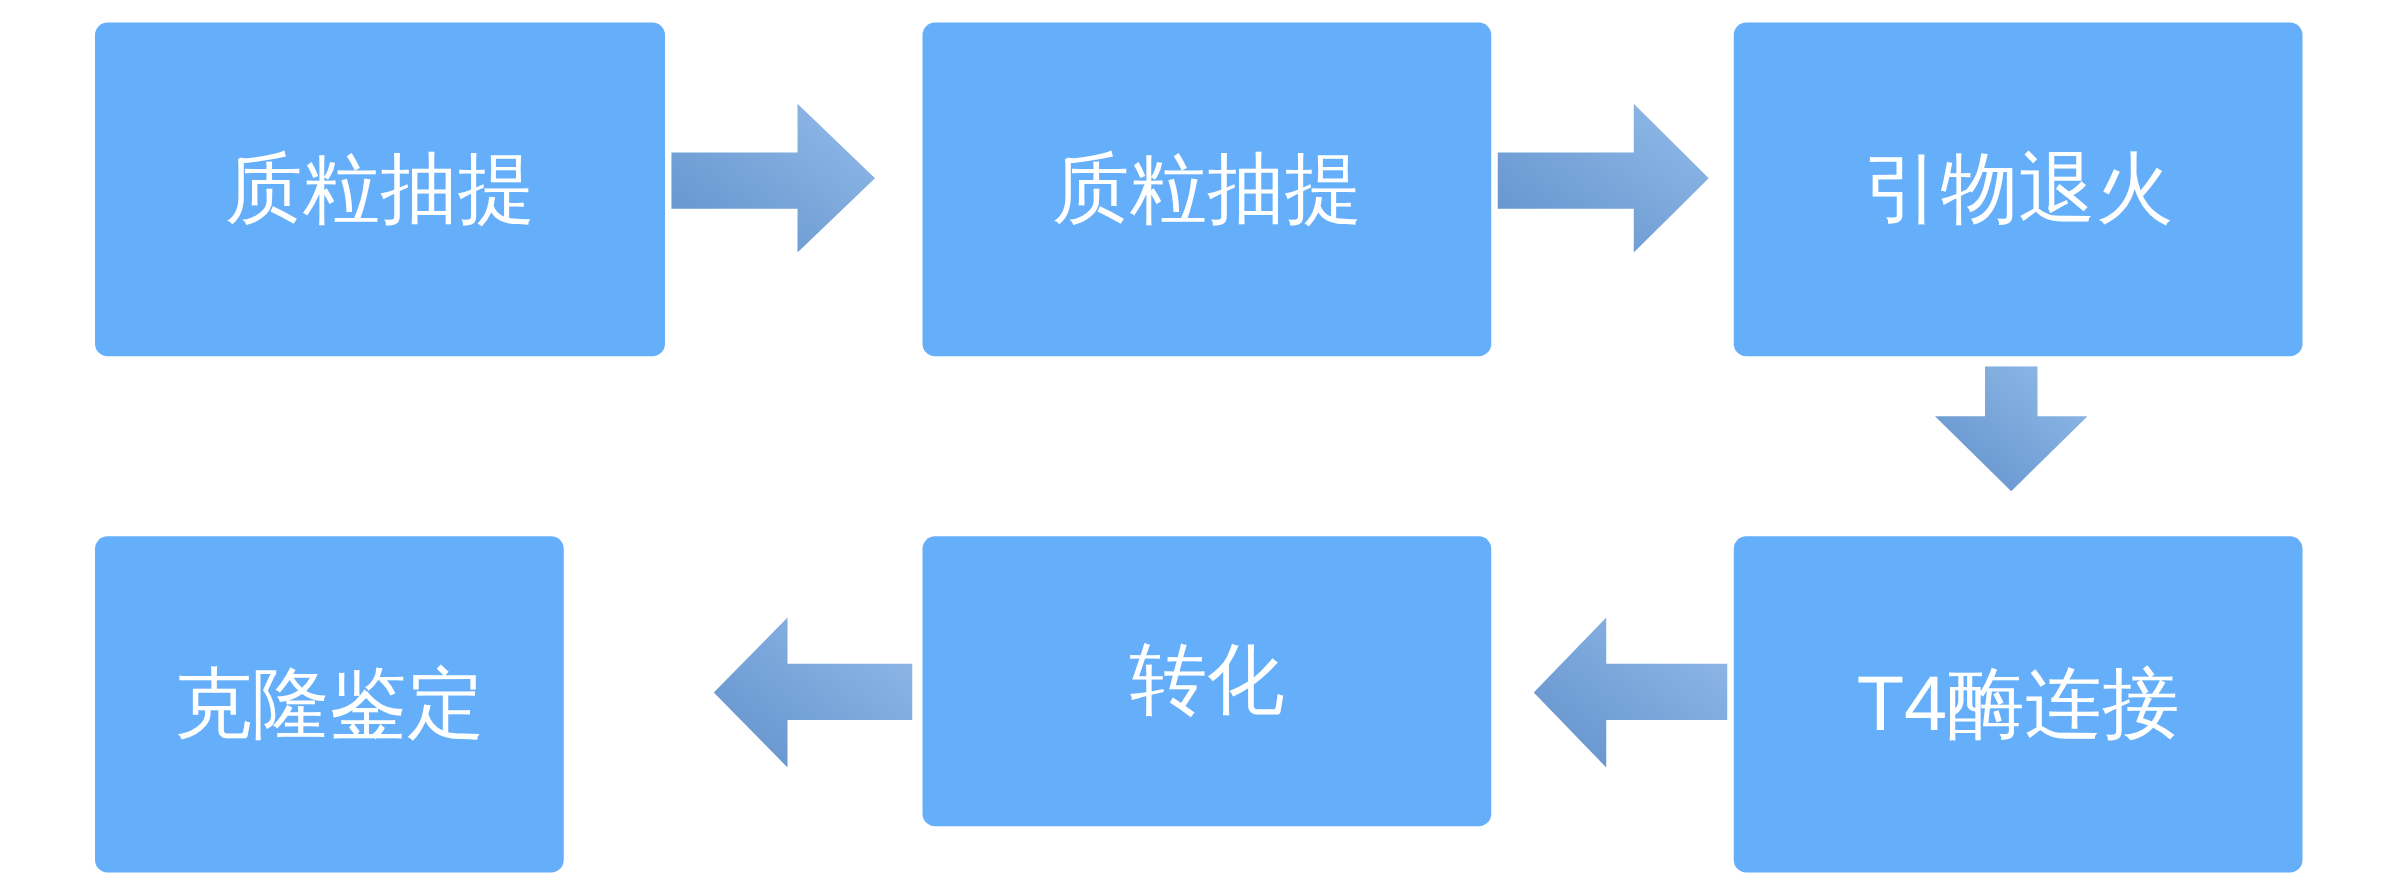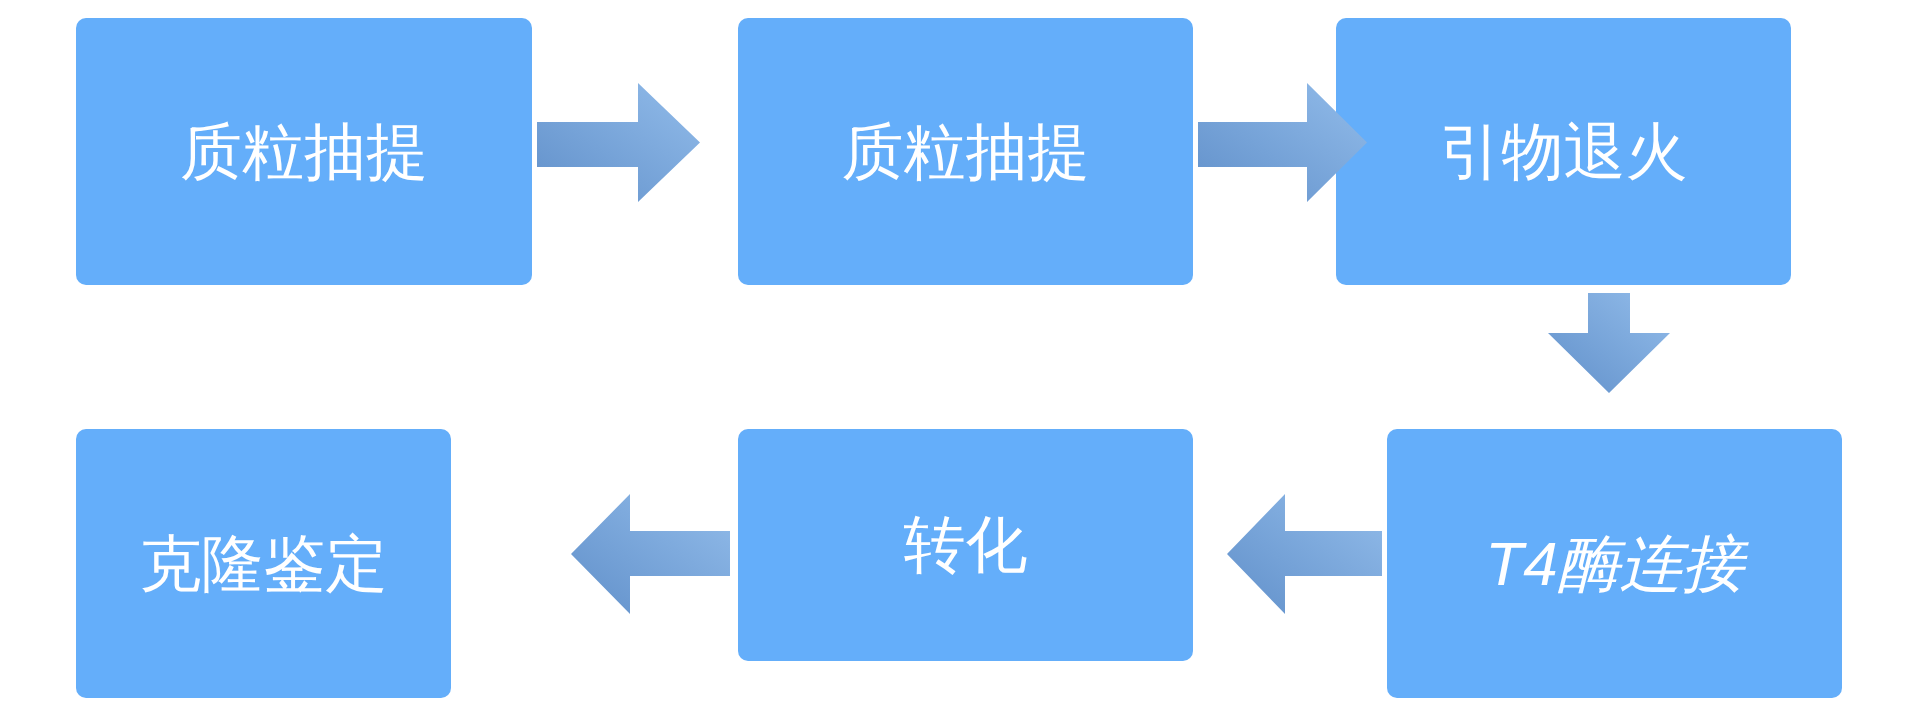--- a/index.html
+++ b/index.html
@@ -27,23 +27,23 @@
   .node-label {
     color: var(--node-text, #ffffff);
     font-size: 62px;
     line-height: 1;
     white-space: nowrap;
     user-select: none;
   }
   
   #node-plasmid      { left: 76px;   top: 18px;  width: 456px; height: 267px; }
   #node-digestion    { left: 738px;  top: 18px;  width: 455px; height: 267px; }
-  #node-annealing    { left: 1336px; top: 18px;  width: 455px; height: 267px; }
+  #node-annealing    { left: 1387px; top: 18px;  width: 455px; height: 267px; }
   
-  #node-ligation     { left: 1387px; top: 429px; width: 455px; height: 269px; font-style: italic; }
+  #node-ligation     { left: 1387px; top: 429px; width: 455px; height: 269px; }
   #node-transform    { left: 738px;  top: 429px; width: 455px; height: 232px; }
   #node-clone        { left: 76px;   top: 429px; width: 375px; height: 269px; }
 
   .arrow { position: absolute; display: block; }
   #arrow-1 { left: 537px;  top: 83px;  }
   #arrow-2 { left: 1198px; top: 83px;  }
   #arrow-3 { left: 1548px; top: 293px; }
   #arrow-4 { left: 1227px; top: 494px; }
   #arrow-5 { left: 571px;  top: 494px; }
 </style>

